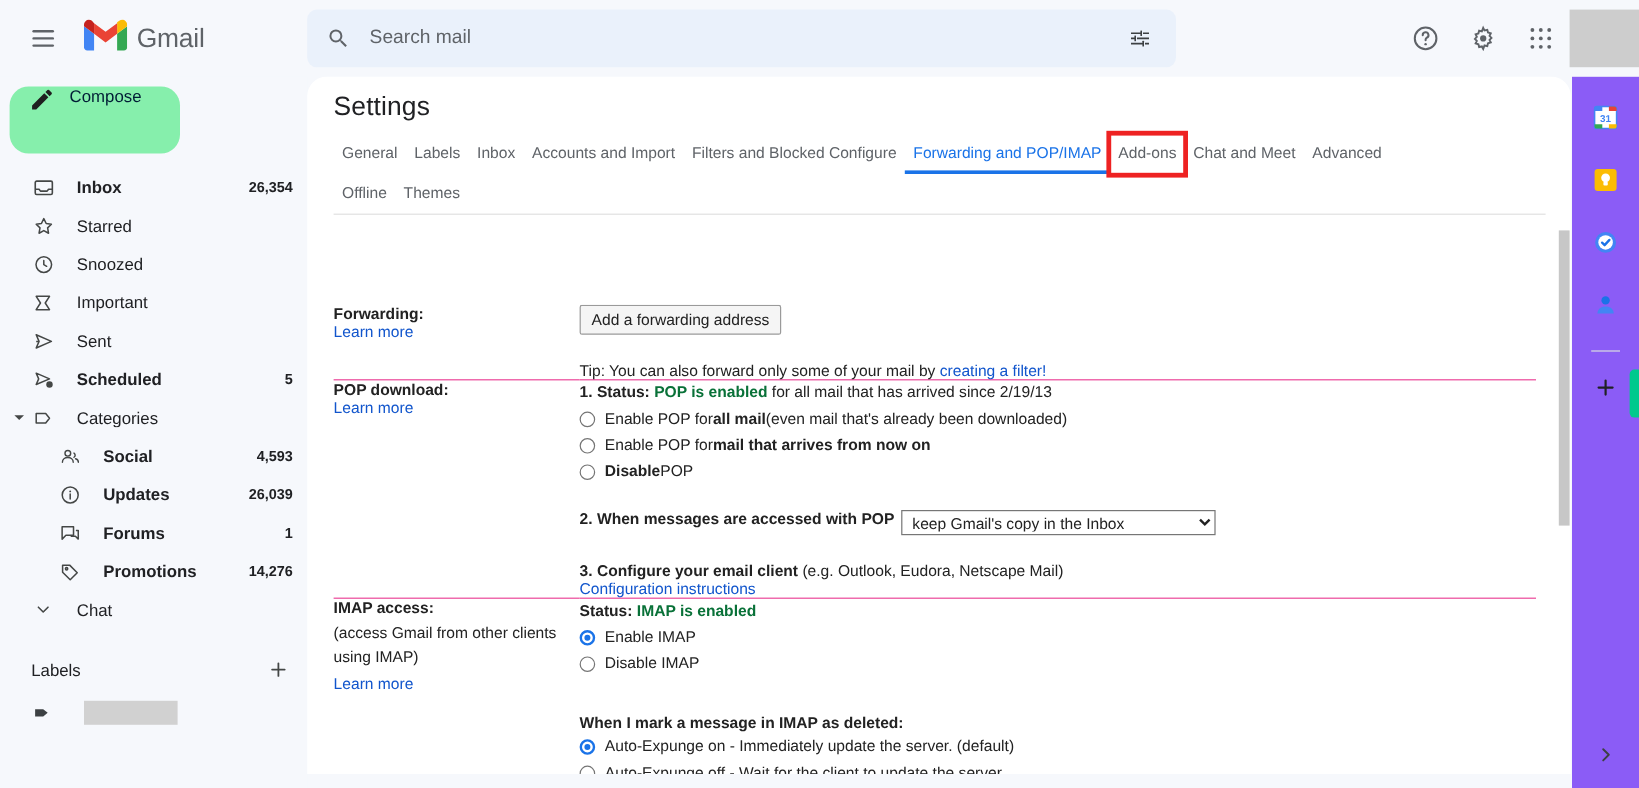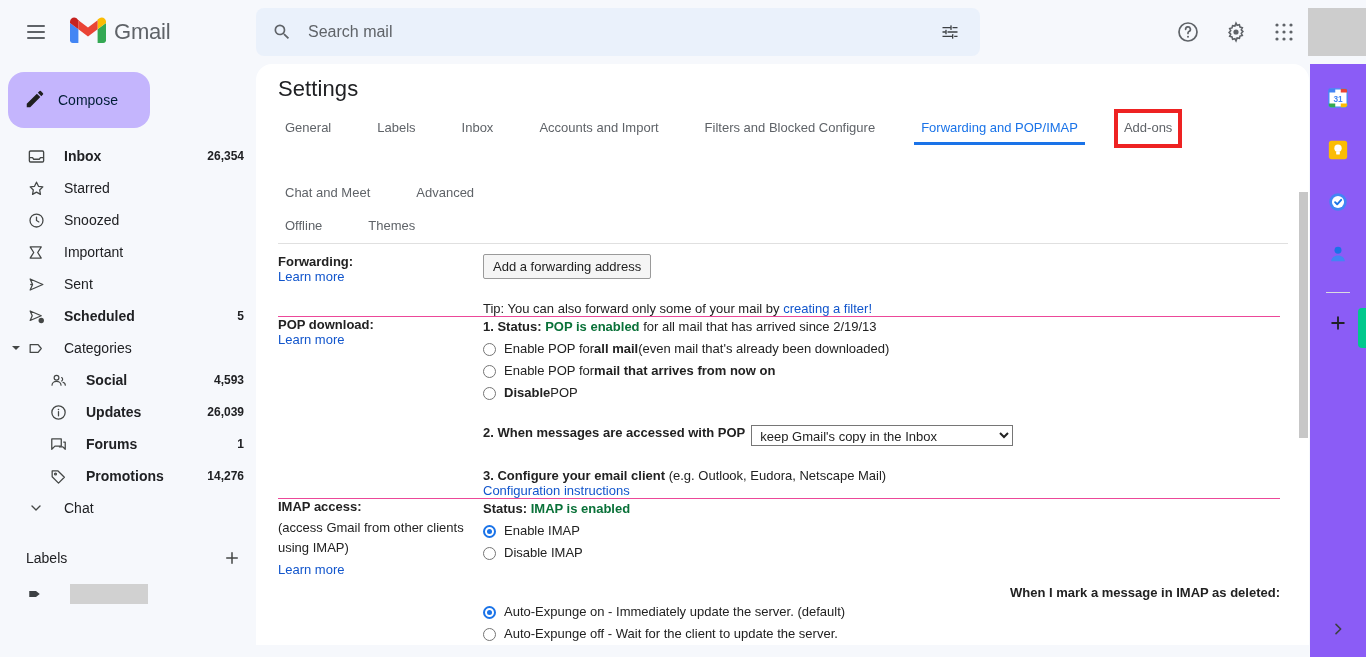--- a/index.html
+++ b/index.html
@@ -71,22 +71,22 @@
     width: 58px; height: 48px; background: #cdcdcd; cursor: pointer;
   }
 
   
   #sidebar {
     position: absolute; left: 0; top: 64px; width: 256px; height: 593px;
     background: #f6f8fc; overflow: hidden;
   }
   #compose-btn {
     margin: 8px 0 0 8px; width: 142px; height: 56px;
-    background: #c4b5fd; border: none; border-radius: 16px;
-    display: flex; align-items: center; cursor: pointer; padding: 0 16px;
+    background: #86efac; border: none; border-radius: 16px;
+    display: flex; align-items: flex-start; cursor: pointer; padding: 0 16px;
   }
   #compose-label {
     font-size: 14px; color: #001d35; margin-left: 12px;
     font-family: "Liberation Sans", sans-serif;
   }
 
   .nav-list { margin-top: 12px; }
   .nav-item {
     height: 32px; display: flex; align-items: center;
     border-radius: 0 16px 16px 0; padding-right: 12px; cursor: pointer;
@@ -134,21 +134,21 @@
   }
   #settings-title {
     font-size: 22px; color: #202124; font-weight: normal;
     margin: 12px 0 0 22px; letter-spacing: .1px;
   }
 
   #tabs {
     margin: 10px 0 0 22px; width: 1010px;
     border-bottom: 1px solid #e0e0e0; padding-bottom: 0;
   }
-  .tab-row { display: flex; align-items: flex-start; flex-wrap: wrap; gap: 32px; }
+  .tab-row { display: flex; align-items: flex-start; flex-wrap: wrap; }
   .tab {
     font-size: 13px; color: #5f6368; padding: 8px 7px 10px 7px;
     cursor: pointer; white-space: nowrap; position: relative;
     font-family: "Liberation Sans", sans-serif;
   }
   .tab.active { color: #1a73e8; }
   .tab.active::after {
     content: ""; position: absolute; left: 0; right: 0; bottom: 0;
     height: 3px; background: #1a73e8;
   }
@@ -203,21 +203,21 @@
 
   .pop2-row { display: flex; align-items: flex-start; margin-top: 22px; }
   select.pop-select {
     font-family: "Liberation Sans", sans-serif;
     font-size: 13px; color: #222; background: #fff;
     border: 1px solid #767676; border-radius: 0;
     padding: 2px 4px; margin-left: 6px; width: 262px; height: 21px;
     cursor: pointer;
   }
   .pop3-row { margin-top: 22px; font-size: 13px; }
-  .imap-sub { margin-top: 22px; text-align: right; }
+  .imap-sub { margin-top: 32px; }
 
   
   #panel-scrollbar {
     position: absolute; left: 1043px; top: 128px;
     width: 10px; height: 453px; cursor: pointer;
   }
   #panel-thumb {
     position: absolute; top: 0; left: 0; width: 9px; height: 246px;
     background: #c7c7c7; border-radius: 0;
   }

